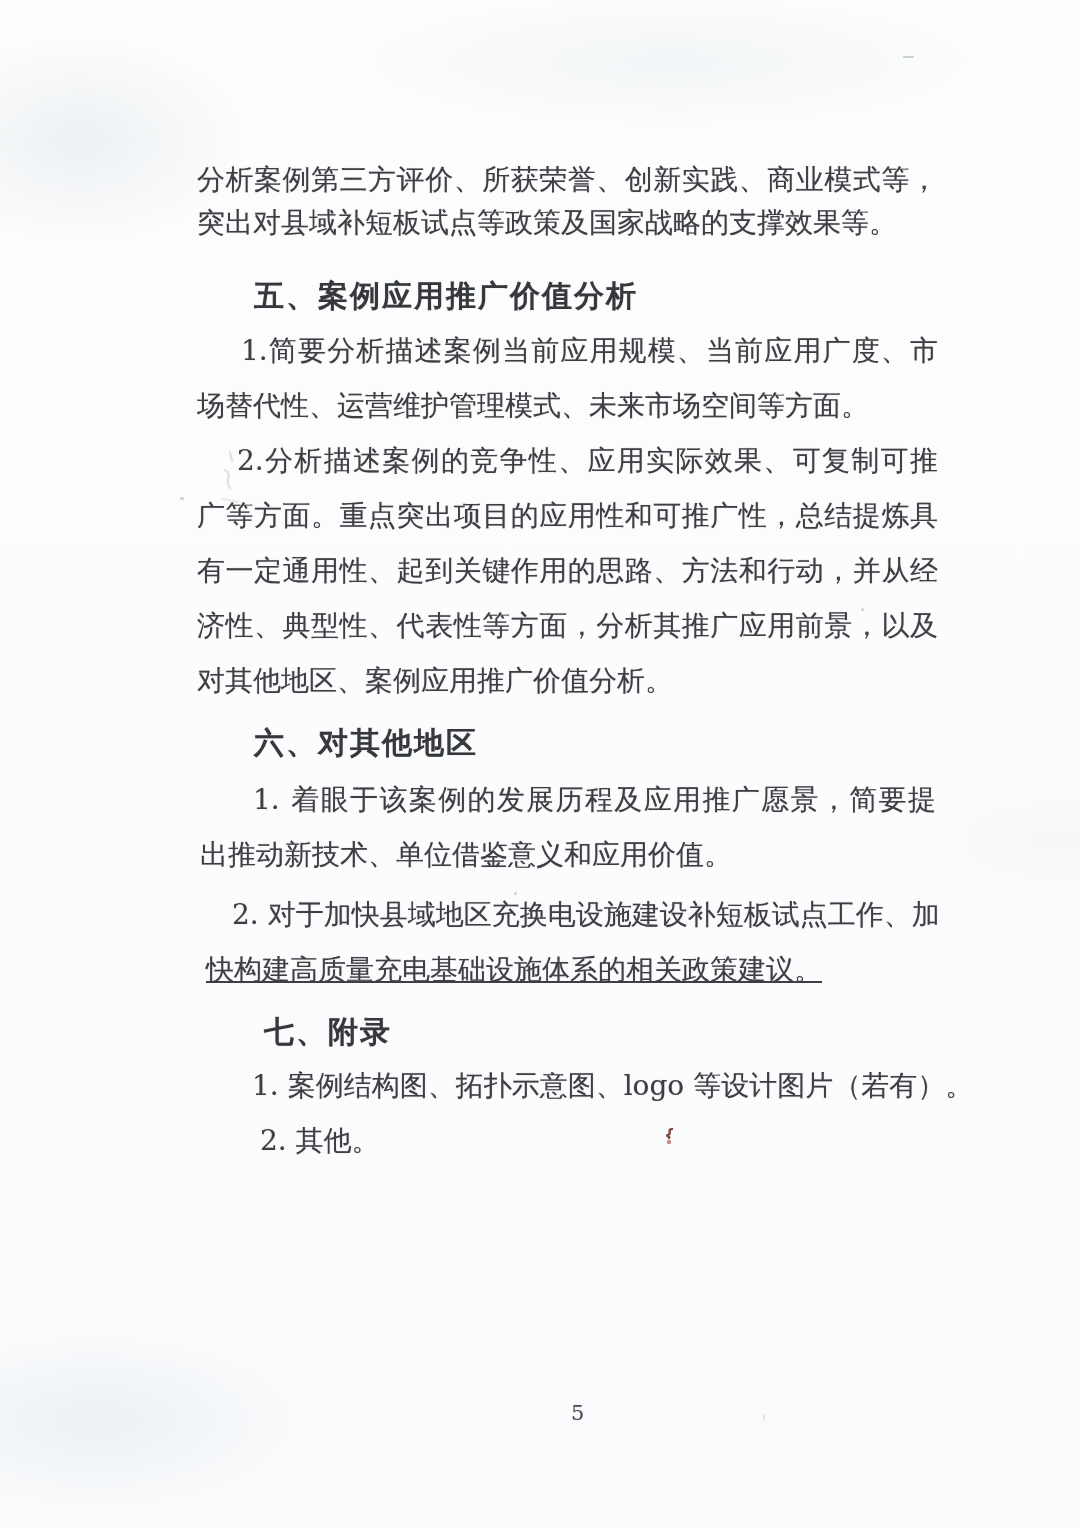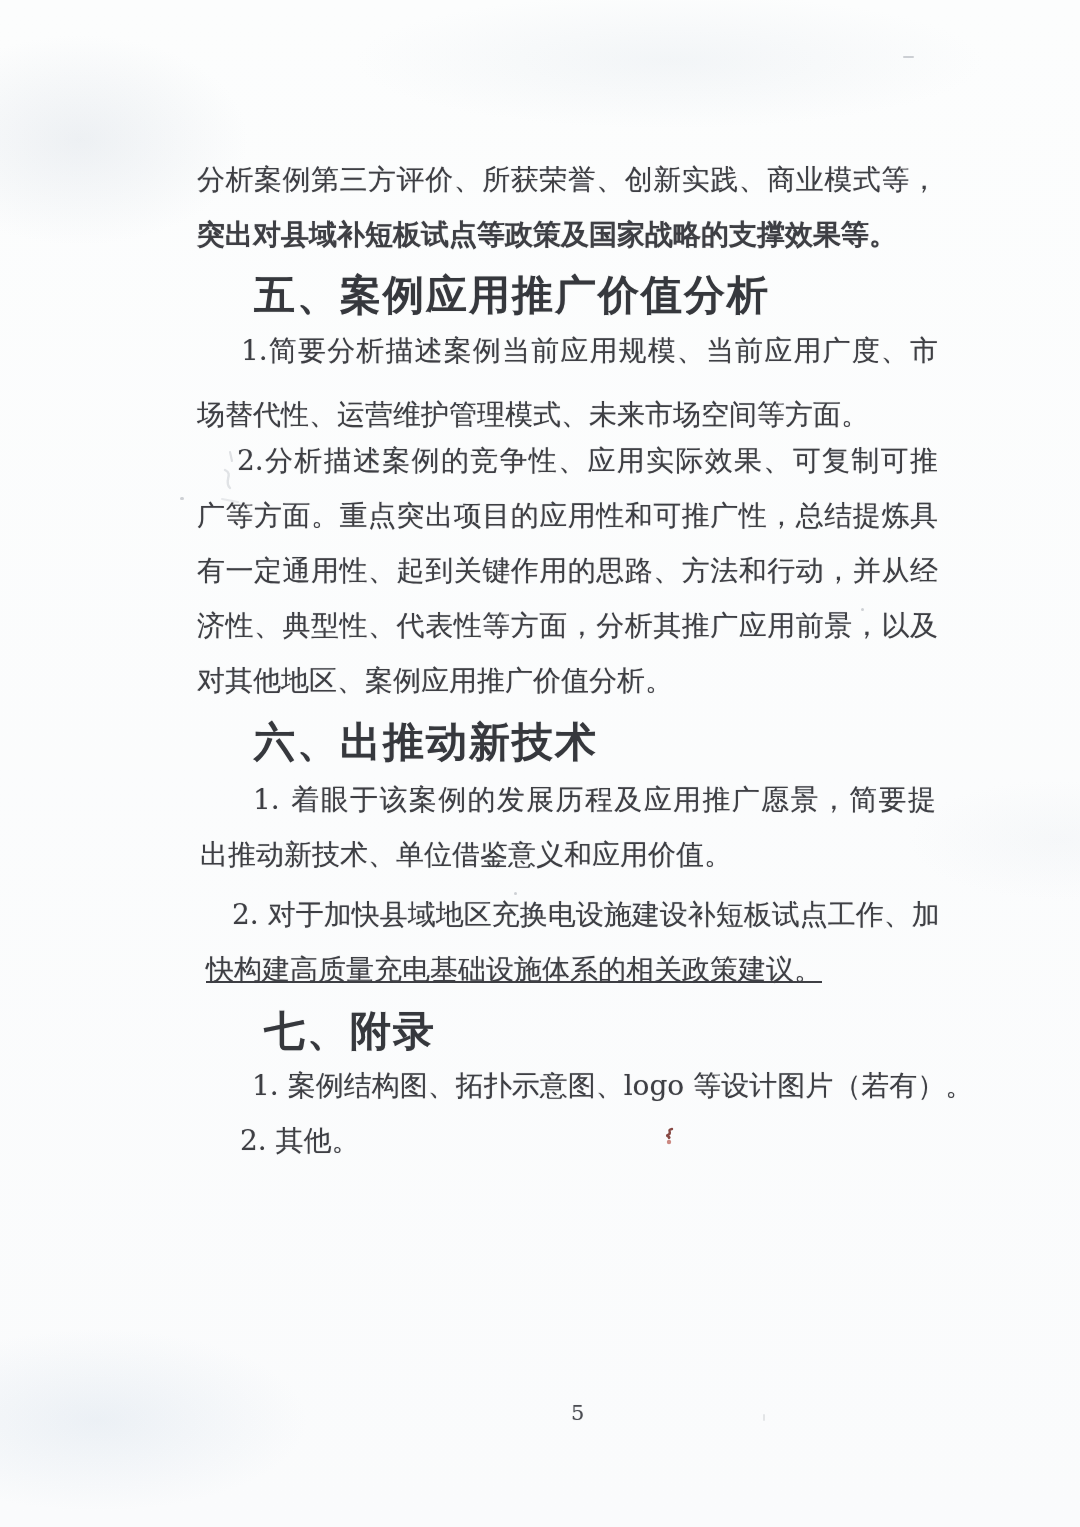--- a/index.html
+++ b/index.html
@@ -20,21 +20,21 @@
     font-size:28px;line-height:34px;
     color:var(--text,#3e3f44);
     text-shadow:0 0 1px rgba(62,63,68,.40);
     white-space:pre;
   }
   .line.j{display:flex;justify-content:space-between;}
   .line.j span{white-space:pre;}
   .line.heading{
     font-family:"DejaVu Sans","Liberation Sans",sans-serif;
     font-weight:700;
-    font-size:41px;line-height:37px;
+    font-size:30px;line-height:37px;
     letter-spacing:2px;
     color:var(--heading,#36383d);
     text-shadow:0 0 1px rgba(54,56,61,.35);
   }
   .pagenum{
     position:absolute;left:571px;top:1401px;
     font-size:21px;line-height:24px;
     color:#4b4d53;
     text-shadow:0 0 1px rgba(75,77,83,.3);
   }
@@ -47,37 +47,37 @@
   .speck.s4{left:763px;top:1414px;width:2px;height:7px;opacity:.5;}
   .speck.s5{left:180px;top:497px;width:4px;height:3px;}
 </style>
 </head>
 <body>
 
 <div class="page">
 
   <div id="text-block">
       <div class="line body j" style="left: 197px; top: 163px; width: 741px;"><span>分</span><span>析</span><span>案</span><span>例</span><span>第</span><span>三</span><span>方</span><span>评</span><span>价</span><span>、</span><span>所</span><span>获</span><span>荣</span><span>誉</span><span>、</span><span>创</span><span>新</span><span>实</span><span>践</span><span>、</span><span>商</span><span>业</span><span>模</span><span>式</span><span>等</span><span>，</span></div>
-      <div class="line body" style="left: 197px; top: 218px; font-weight: bold;">突出对县域补短板试点等政策及国家战略的支撑效果等。</div>
+      <div class="line body" style="left: 197px; top: 206px;">突出对县域补短板试点等政策及国家战略的支撑效果等。</div>
       <div class="line heading" style="left: 254px; top: 277px;">五、案例应用推广价值分析</div>
       <div class="line body j" style="left: 241px; top: 334px; width: 697px;"><span>1.</span><span>简</span><span>要</span><span>分</span><span>析</span><span>描</span><span>述</span><span>案</span><span>例</span><span>当</span><span>前</span><span>应</span><span>用</span><span>规</span><span>模</span><span>、</span><span>当</span><span>前</span><span>应</span><span>用</span><span>广</span><span>度</span><span>、</span><span>市</span></div>
-      <div class="line body" style="left: 197px; top: 398px;">场替代性、运营维护管理模式、未来市场空间等方面。</div>
+      <div class="line body" style="left: 197px; top: 389px;">场替代性、运营维护管理模式、未来市场空间等方面。</div>
       <div class="line body j" style="left: 237px; top: 444px; width: 701px;"><span>2.</span><span>分</span><span>析</span><span>描</span><span>述</span><span>案</span><span>例</span><span>的</span><span>竞</span><span>争</span><span>性</span><span>、</span><span>应</span><span>用</span><span>实</span><span>际</span><span>效</span><span>果</span><span>、</span><span>可</span><span>复</span><span>制</span><span>可</span><span>推</span></div>
       <div class="line body j" style="left: 197px; top: 499px; width: 741px;"><span>广</span><span>等</span><span>方</span><span>面</span><span>。</span><span>重</span><span>点</span><span>突</span><span>出</span><span>项</span><span>目</span><span>的</span><span>应</span><span>用</span><span>性</span><span>和</span><span>可</span><span>推</span><span>广</span><span>性</span><span>，</span><span>总</span><span>结</span><span>提</span><span>炼</span><span>具</span></div>
       <div class="line body j" style="left: 197px; top: 554px; width: 741px;"><span>有</span><span>一</span><span>定</span><span>通</span><span>用</span><span>性</span><span>、</span><span>起</span><span>到</span><span>关</span><span>键</span><span>作</span><span>用</span><span>的</span><span>思</span><span>路</span><span>、</span><span>方</span><span>法</span><span>和</span><span>行</span><span>动</span><span>，</span><span>并</span><span>从</span><span>经</span></div>
       <div class="line body j" style="left: 197px; top: 609px; width: 741px;"><span>济</span><span>性</span><span>、</span><span>典</span><span>型</span><span>性</span><span>、</span><span>代</span><span>表</span><span>性</span><span>等</span><span>方</span><span>面</span><span>，</span><span>分</span><span>析</span><span>其</span><span>推</span><span>广</span><span>应</span><span>用</span><span>前</span><span>景</span><span>，</span><span>以</span><span>及</span></div>
       <div class="line body" style="left: 197px; top: 664px;">对其他地区、案例应用推广价值分析。</div>
-      <div class="line heading" style="left: 254px; top: 724px;">六、出推动新技术</div>
+      <div class="line heading" style="left: 254px; top: 724px;">六、对其他地区</div>
       <div class="line body j" style="left: 253px; top: 783px; width: 683px;"><span>1.</span><span> </span><span>着</span><span>眼</span><span>于</span><span>该</span><span>案</span><span>例</span><span>的</span><span>发</span><span>展</span><span>历</span><span>程</span><span>及</span><span>应</span><span>用</span><span>推</span><span>广</span><span>愿</span><span>景</span><span>，</span><span>简</span><span>要</span><span>提</span></div>
       <div class="line body" style="left: 200px; top: 838px;">出推动新技术、单位借鉴意义和应用价值。</div>
       <div class="line body j" style="left: 232px; top: 898px; width: 708px;"><span>2.</span><span> </span><span>对</span><span>于</span><span>加</span><span>快</span><span>县</span><span>域</span><span>地</span><span>区</span><span>充</span><span>换</span><span>电</span><span>设</span><span>施</span><span>建</span><span>设</span><span>补</span><span>短</span><span>板</span><span>试</span><span>点</span><span>工</span><span>作</span><span>、</span><span>加</span></div>
       <div class="line body" style="left: 206px; top: 953px; text-decoration: underline;">快构建高质量充电基础设施体系的相关政策建议。</div>
       <div class="line heading" style="left: 264px; top: 1013px;">七、附录</div>
       <div class="line body j" style="left: 252px; top: 1069px; width: 692px;"><span>1.</span><span> </span><span>案</span><span>例</span><span>结</span><span>构</span><span>图</span><span>、</span><span>拓</span><span>扑</span><span>示</span><span>意</span><span>图</span><span>、</span><span>logo</span><span> </span><span>等</span><span>设</span><span>计</span><span>图</span><span>片</span><span>（</span><span>若</span><span>有</span><span>）</span><span>。</span></div>
-      <div class="line body" style="left: 240px; top: 1124px;">2. 其他。</div>
+      <div class="line body" style="left: 260px; top: 1124px;">2. 其他。</div>
     </div>
 
   <div class="pagenum">5</div>
 
   <svg class="smudge" width="34" height="60" viewBox="0 0 34 60">
     <path d="M17 4 l2 9" stroke="#9aa0a9" stroke-width="2.2" fill="none" stroke-linecap="round" opacity=".55"></path>
     <path d="M12 22 C21 26, 10 33, 17 40" stroke="#9aa0a9" stroke-width="2.4" fill="none" stroke-linecap="round" opacity=".5"></path>
     <path d="M9 51 l16 3" stroke="#a6abb3" stroke-width="2" fill="none" stroke-linecap="round" opacity=".45"></path>
   </svg>
 

